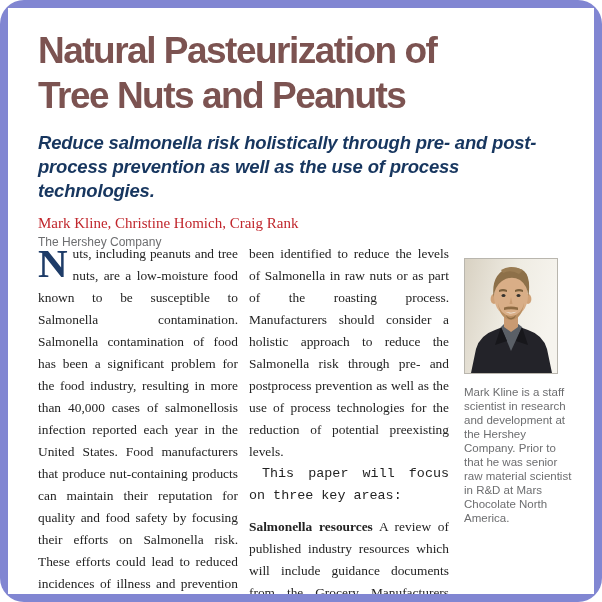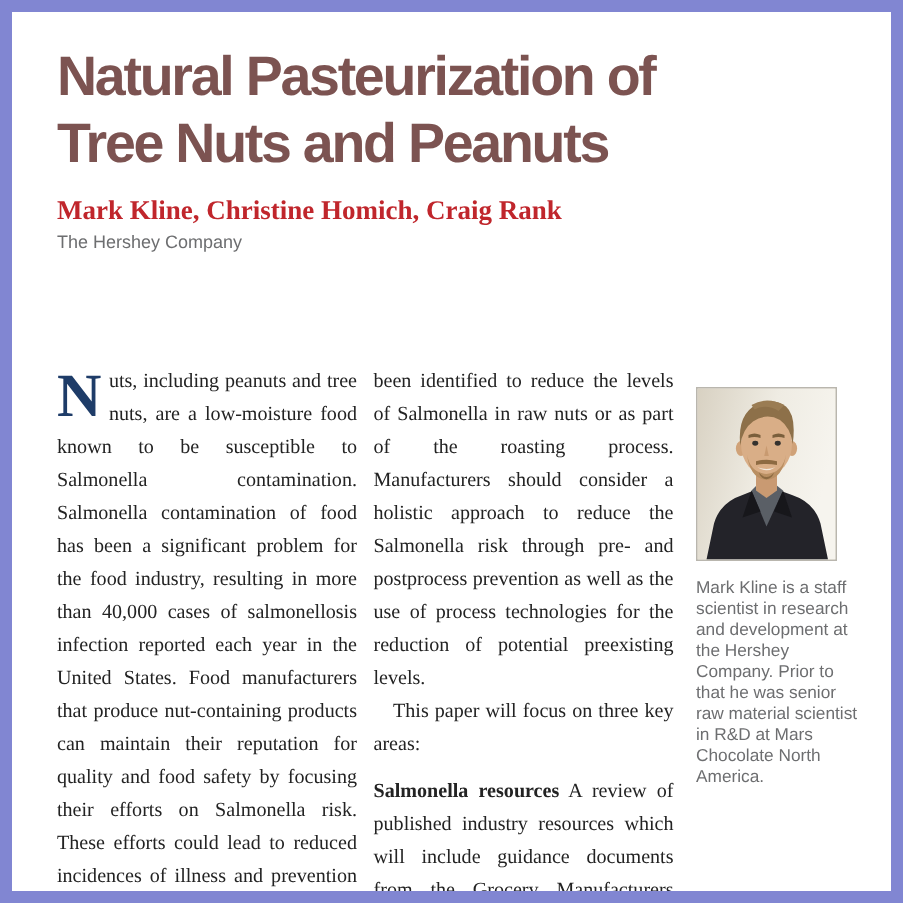--- a/index.html
+++ b/index.html
@@ -2,20 +2,21 @@
 <html><head>
 <meta charset="utf-8">
 <style>
   * { margin:0; padding:0; box-sizing:border-box; }
   html,body { width:602px; height:602px; font-family:"Liberation Sans", sans-serif; }
 
   .frame {
     position:relative;
     width:602px; height:602px;
     background:#8186d2;
+    border-radius:24px;
   }
   .page {
     position:absolute; left:8px; top:8px;
     width:586px; height:586px;
     background:#ffffff;
     overflow:hidden;
   }
 
   
   .header { position:absolute; left:30px; top:20px; width:540px; }
@@ -32,22 +33,22 @@
     font-family:"Liberation Sans", sans-serif;
     font-weight:bold; font-style:italic;
     font-size:18.5px; line-height:24px;
     letter-spacing:-0.2px;
     color:#17365f;
     width:532px;
   }
   .authors {
     margin-top:12px;
     font-family:"Liberation Serif", serif;
-    font-weight:bold;
-    font-size:18px;
+    font-weight:normal;
+    font-size:15px;
     color:#c0262c;
   }
   .affiliation {
     margin-top:3px;
     font-family:"Liberation Sans", sans-serif;
     font-size:12px;
     color:#6d6e70;
   }
 
   
@@ -58,21 +59,21 @@
   }
   .col {
     width:200px;
     font-family:"Liberation Serif", serif;
     font-size:13.4px; line-height:22px;
     color:#232323;
     text-align:justify;
   }
   .col-1 { margin-right:11px; }
   .para { margin:0; }
-  .para.indent { text-indent:13px; }
+  .para.indent { text-indent:13px;font-family:Liberation Mono, monospace; }
   .para.keyarea { margin-top:9px; }
   .dropcap {
     float:left;
     font-family:"Liberation Serif", serif;
     font-weight:bold;
     font-size:41px; line-height:36px;
     color:#1e3c68;
     margin:2px 5px 0 0;
   }
   .seg-i { }
@@ -97,20 +98,21 @@
 </style>
 </head>
 <body>
 
 <div class="frame" style="background: rgb(129, 134, 210);">
   <div class="page">
 
     <div class="header">
       <h1 class="title" style="color: rgb(124, 83, 81);">Natural Pasteurization of
 Tree Nuts and Peanuts</h1>
+      <div class="subtitle" style="color: rgb(23, 54, 95);">Reduce salmonella risk holistically through pre- and post-process prevention as well as the use of process technologies.</div>
       <div class="authors" style="color: rgb(192, 38, 44);">Mark Kline, Christine Homich, Craig Rank</div>
       <div class="affiliation" style="color: rgb(109, 110, 112);">The Hershey Company</div>
     </div>
 
     <div class="body-area">
 
       <div class="col col-1">
         <p class="para">
           <span class="dropcap" style="color: rgb(30, 60, 104);">N</span><span><span>uts, including peanuts and tree nuts, are a low-moisture food known to be susceptible to </span><span class="seg-i">Salmonella</span><span> contamination. </span><span class="seg-i">Salmonella</span><span> contamination of food has been a significant problem for the food industry, resulting in more than 40,000 cases of salmonellosis infection reported each year in the United States. Food manufacturers that produce nut-containing products can maintain their reputation for quality and food safety by focusing their efforts on </span><span class="seg-i">Salmonella</span><span> risk. These efforts could lead to reduced incidences of illness and prevention of costly product recalls.</span></span>
         </p>

